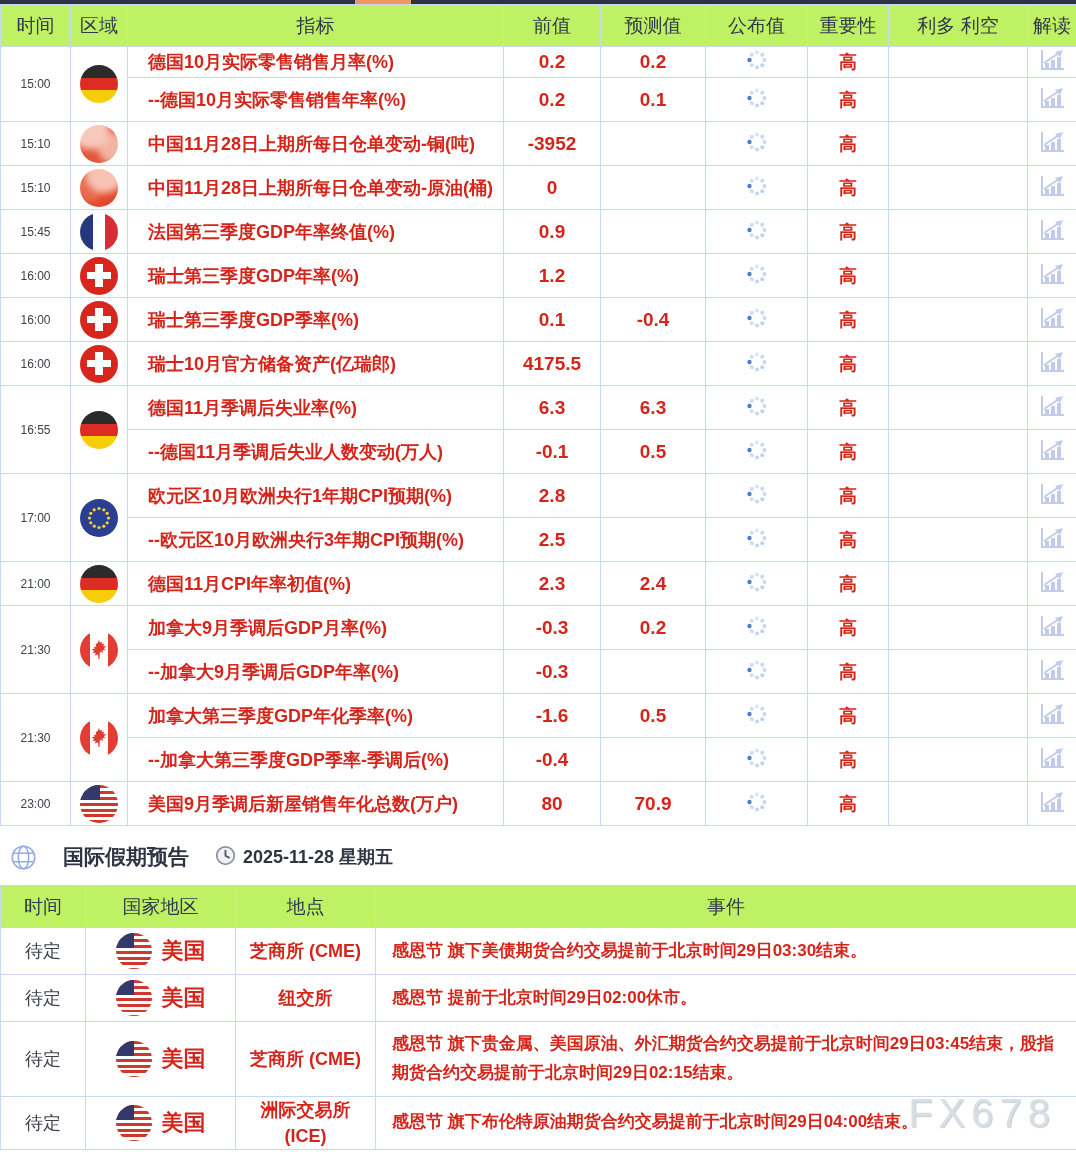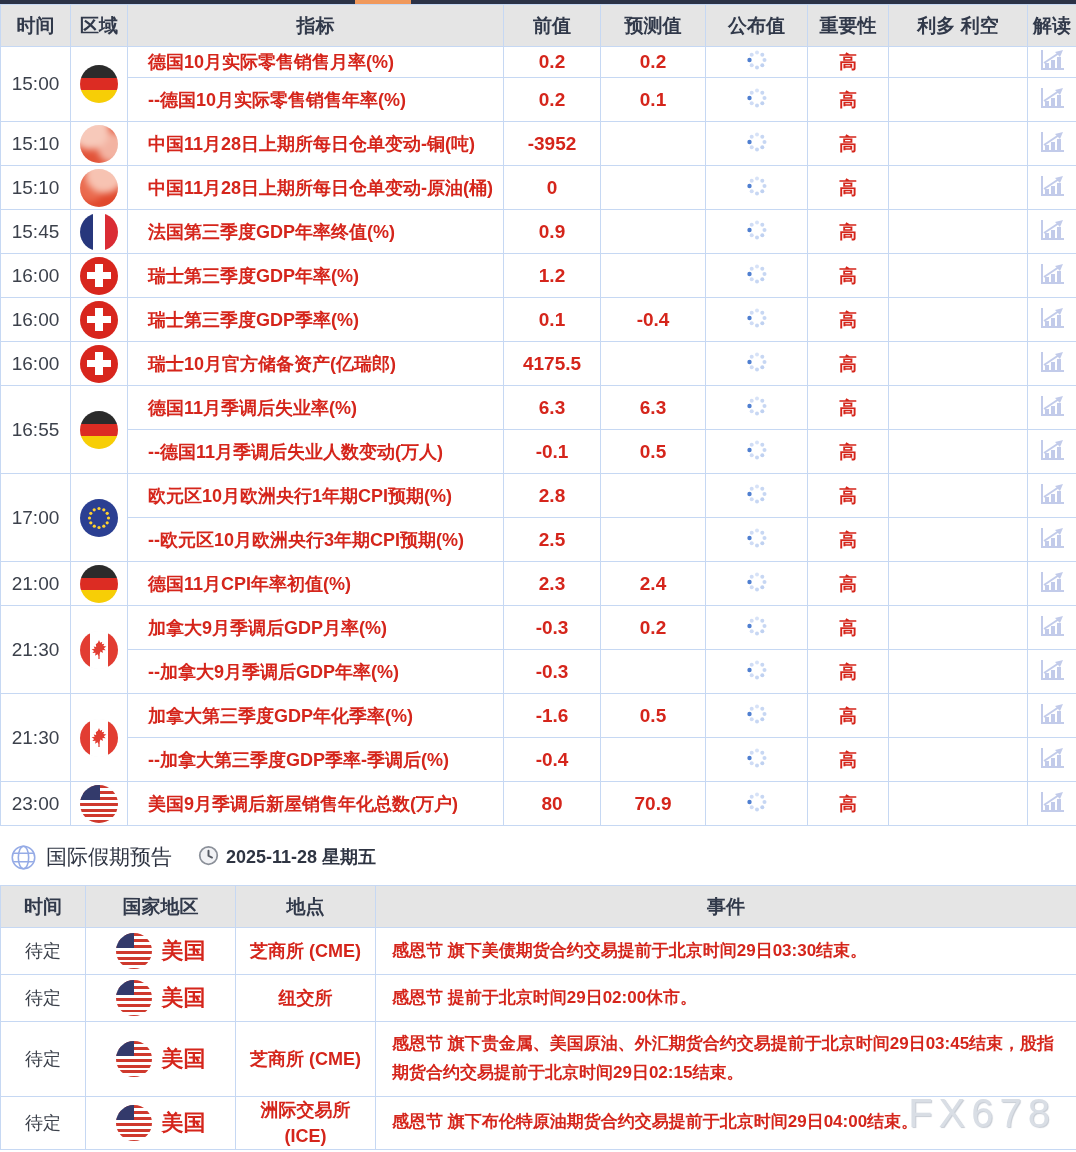--- a/index.html
+++ b/index.html
@@ -2,36 +2,36 @@
 <html><head>
 <meta charset="utf-8">
 <style>
 *{margin:0;padding:0;box-sizing:border-box}
 html,body{width:1076px;background:#fff}
 body{height:1152px;position:relative;overflow:hidden;font-family:"Liberation Sans",sans-serif}
 .topline{position:relative;height:4px;background:#2b3246;width:100%}
 .topline-accent{position:absolute;left:355px;top:0;width:56px;height:4px;background:#f0995c}
 table{border-collapse:collapse;width:1076px;table-layout:fixed}
 th,td{border:1px solid #c6d8f3;vertical-align:middle;text-align:center;background:#fff}
-thead th{background:#e5e5e5;height:42px;color:#31394a;font-size:19px;font-weight:700}
+thead th{background:#bef264;height:42px;color:#31394a;font-size:19px;font-weight:400}
 .cal td{height:44px}
 tr.first-row td{height:31px}
 tr.group-start td{border-top-color:#b7cdee}
 .red{color:#d5251b;font-weight:700}
 .c-ind{text-align:left;padding-left:20px;font-size:18px}
 .c-val{font-size:19px}
-.c-time{font-size:19px;color:#3c414b}
+.c-time{font-size:12px;color:#3c414b}
 .c-imp{font-size:18px}
 .c-flag .flag{margin:0 auto}
 .flag{position:relative;border-radius:50%;overflow:hidden;display:block;box-shadow:0 0 0 1px rgba(0,0,0,0.04) inset}
 .ff{position:absolute;inset:0}
 .ffsvg{position:absolute;inset:0;width:100%;height:100%}
 .leafsvg{position:absolute;left:50%;top:50%;transform:translate(-50%,-50%)}
 .holiday-head{display:flex;align-items:center;margin:17px 0 14px 0;padding-left:10px}
-.holiday-title{font-size:21px;font-weight:400;color:#2e3442;margin-left:9px}
+.holiday-title{font-size:21px;font-weight:700;color:#2e3442;margin-left:26px}
 .holiday-clock{margin-left:26px;display:flex;align-items:flex-start}
 .holiday-date{font-size:18px;font-weight:700;color:#2e3442;margin-left:7px}
 .hol td{height:47px}
 .h-time{font-size:18px;color:#3c414b}
 .h-country{font-size:22px}
 .h-country .cwrap{display:flex;align-items:center;justify-content:center;gap:10px}
 .h-venue{font-size:18px;white-space:pre-line;line-height:1.45}
 .h-event{text-align:left;padding:8px 12px 8px 16px;font-size:17px;line-height:1.7}
 .watermark{position:absolute;right:20px;bottom:16px;font-size:40px;color:#d9dee5;letter-spacing:6px;text-shadow:1px 1px 1px #c7ccd4;pointer-events:none}
 .c-int{cursor:pointer}

